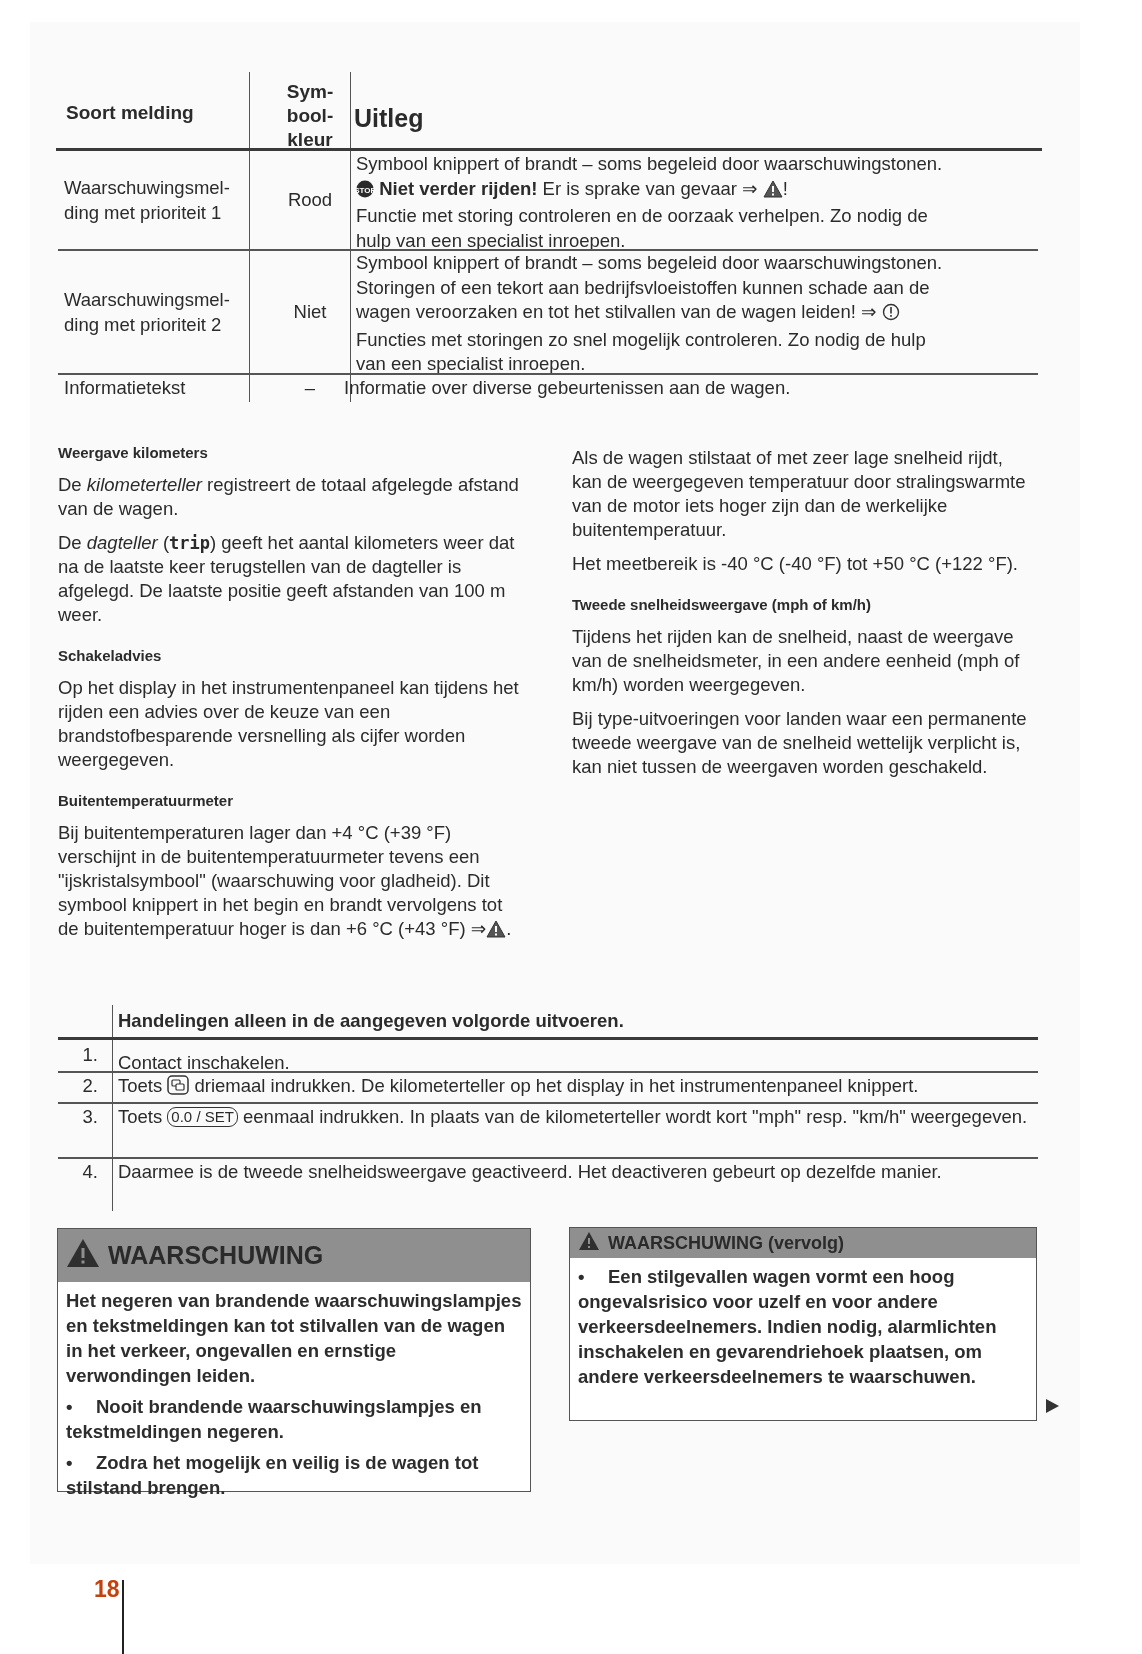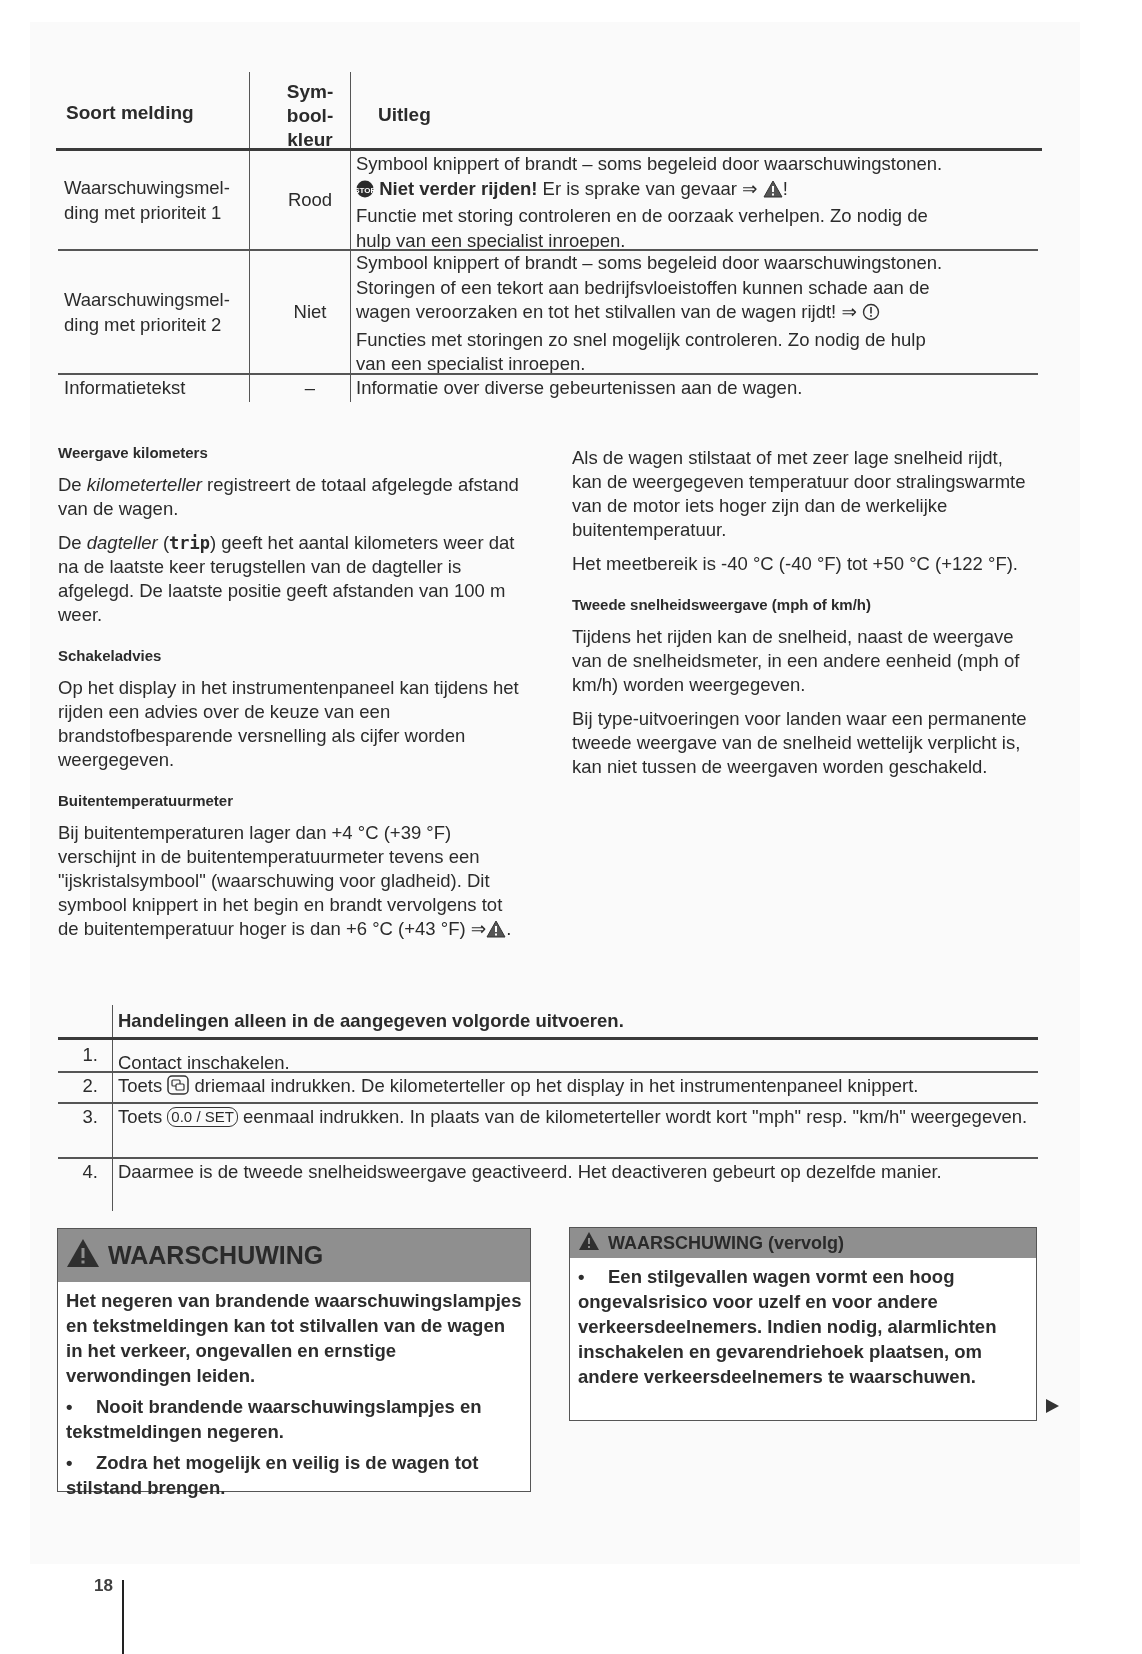--- a/index.html
+++ b/index.html
@@ -10,21 +10,21 @@
   .panel {
     position: absolute; left: 30px; top: 22px; width: 1050px; height: 1542px;
     background: #fafafa;
   }
 
   
   .msg-table { position: absolute; left: 58px; top: 72px; width: 980px; }
   .mt-head { position: relative; height: 84px; }
   .mt-head .c1 { position: absolute; left: 8px; top: 30px; font-weight: bold; font-size: 19px; }
   .mt-head .c2 { position: absolute; left: 204px; width: 96px; top: 8px; font-weight: bold; font-size: 19px; text-align: center; line-height: 24px; }
-  .mt-head .c3 { position: absolute; left: 320px; top: 32px; font-weight: bold; font-size: 19px; }
+  .mt-head .c3 { position: absolute; left: 296px; top: 32px; font-weight: bold; font-size: 25px; }
   .vline { position: absolute; width: 1px; background: #555; }
   .hrule-thick { position: absolute; left: 0; right: 0; height: 3px; background: #3a3a3a; }
   .hrule { position: absolute; left: 0; right: 0; height: 1.5px; background: #555; }
   .mt-row { position: absolute; left: 0; right: 0; font-size: 18.5px; line-height: 24.5px; }
   .mt-row .c1 { position: absolute; left: 6px; width: 195px; }
   .mt-row .c2 { position: absolute; left: 204px; width: 96px; text-align: center; }
   .mt-row .c3 { position: absolute; left: 316px; width: 660px; }
   .bold { font-weight: bold; }
 
   .icon-svg { display: inline-block; vertical-align: -3px; }
@@ -47,21 +47,21 @@
 
   
   .warn { position: absolute; border: 1.5px solid #555; background: #fff; }
   .warn .bar { background: #8f8f8f; color: #2a2a2a; font-weight: bold; display: flex; align-items: center; }
   .warn .body { padding: 6px 8px 8px 8px; font-weight: bold; font-size: 18.5px; line-height: 25px; color: #2d2d2d; }
   .warn .body p { margin: 0 0 6px 0; }
   .bullet { display: inline-block; width: 30px; }
 
   .cont-arrow { position: absolute; left: 1044px; top: 1398px; }
 
-  .page-num { position: absolute; left: 94px; top: 1576px; font-size: 17px; font-weight: bold; color: #404040; }
+  .page-num { position: absolute; left: 94px; top: 1576px; font-size: 23px; font-weight: bold; color: #c2410c; }
   .page-line { position: absolute; left: 122px; top: 1580px; width: 2px; height: 74px; background: #222; }
 </style>
 </head>
 <body>
 
 <div class="panel"></div>
 
 <div class="msg-table" style="height:360px;">
   <div class="mt-head">
     <div class="c1">Soort melding</div>
@@ -111,39 +111,39 @@
   <div class="mt-row" style="top:180px; height:122px;">
     <div class="c1" style="top:36px;">
       <div>Waarschuwingsmel-</div>
       <div>ding met prioriteit 2</div>
     </div>
     <div class="c2" style="top:48px;">Niet</div>
     <div class="c3" style="left:298px; top:-1px;">
       <div>Symbool knippert of brandt – soms begeleid door waarschuwingstonen.</div>
       <div>Storingen of een tekort aan bedrijfsvloeistoffen kunnen schade aan de</div>
       <div>
-        <span>wagen veroorzaken en tot het stilvallen van de wagen rijdt! ⇒</span>
+        <span>wagen veroorzaken en tot het stilvallen van de wagen leiden! ⇒</span>
         <span class="icon-svg">
           <svg width="18" height="18" viewBox="0 0 18 18">
               <circle cx="9" cy="9" r="7.5" fill="none" stroke="#333" stroke-width="1.4"></circle>
               <rect x="8.2" y="4" width="1.6" height="6.5" fill="#333"></rect>
               <rect x="8.2" y="12" width="1.6" height="1.8" fill="#333"></rect>
             </svg>
         </span>
       </div>
       <div>Functies met storingen zo snel mogelijk controleren. Zo nodig de hulp</div>
       <div>van een specialist inroepen.</div>
     </div>
   </div>
   <div class="hrule" style="top:301px;"></div>
 
   <div class="mt-row" style="top:304px; height:26px;">
     <div class="c1">Informatietekst</div>
     <div class="c2">–</div>
-    <div class="c3" style="left:298px;">Informatie over diverse gebeurtenissen aan de wagen.</div>
+    <div class="c3" style="left:286px;">Informatie over diverse gebeurtenissen aan de wagen.</div>
   </div>
 </div>
 
 <div class="col" style="left:58px; top:440px; width:468px;">
   <h3>Weergave kilometers</h3>
   <p><span>De </span><i>kilometerteller</i><span> registreert de totaal afgelegde afstand van de wagen.</span></p>
   <p><span>De </span><i>dagteller</i><span> (</span><span class="mono">trip</span><span>) geeft het aantal kilometers weer dat na de laatste keer terugstellen van de dagteller is afgelegd. De laatste positie geeft afstanden van 100 m weer.</span></p>
 
   <h3 style="margin-top:16px;">Schakeladvies</h3>
   <p>Op het display in het instrumentenpaneel kan tijdens het rijden een advies over de keuze van een brandstofbesparende versnelling als cijfer worden weergegeven.</p>

